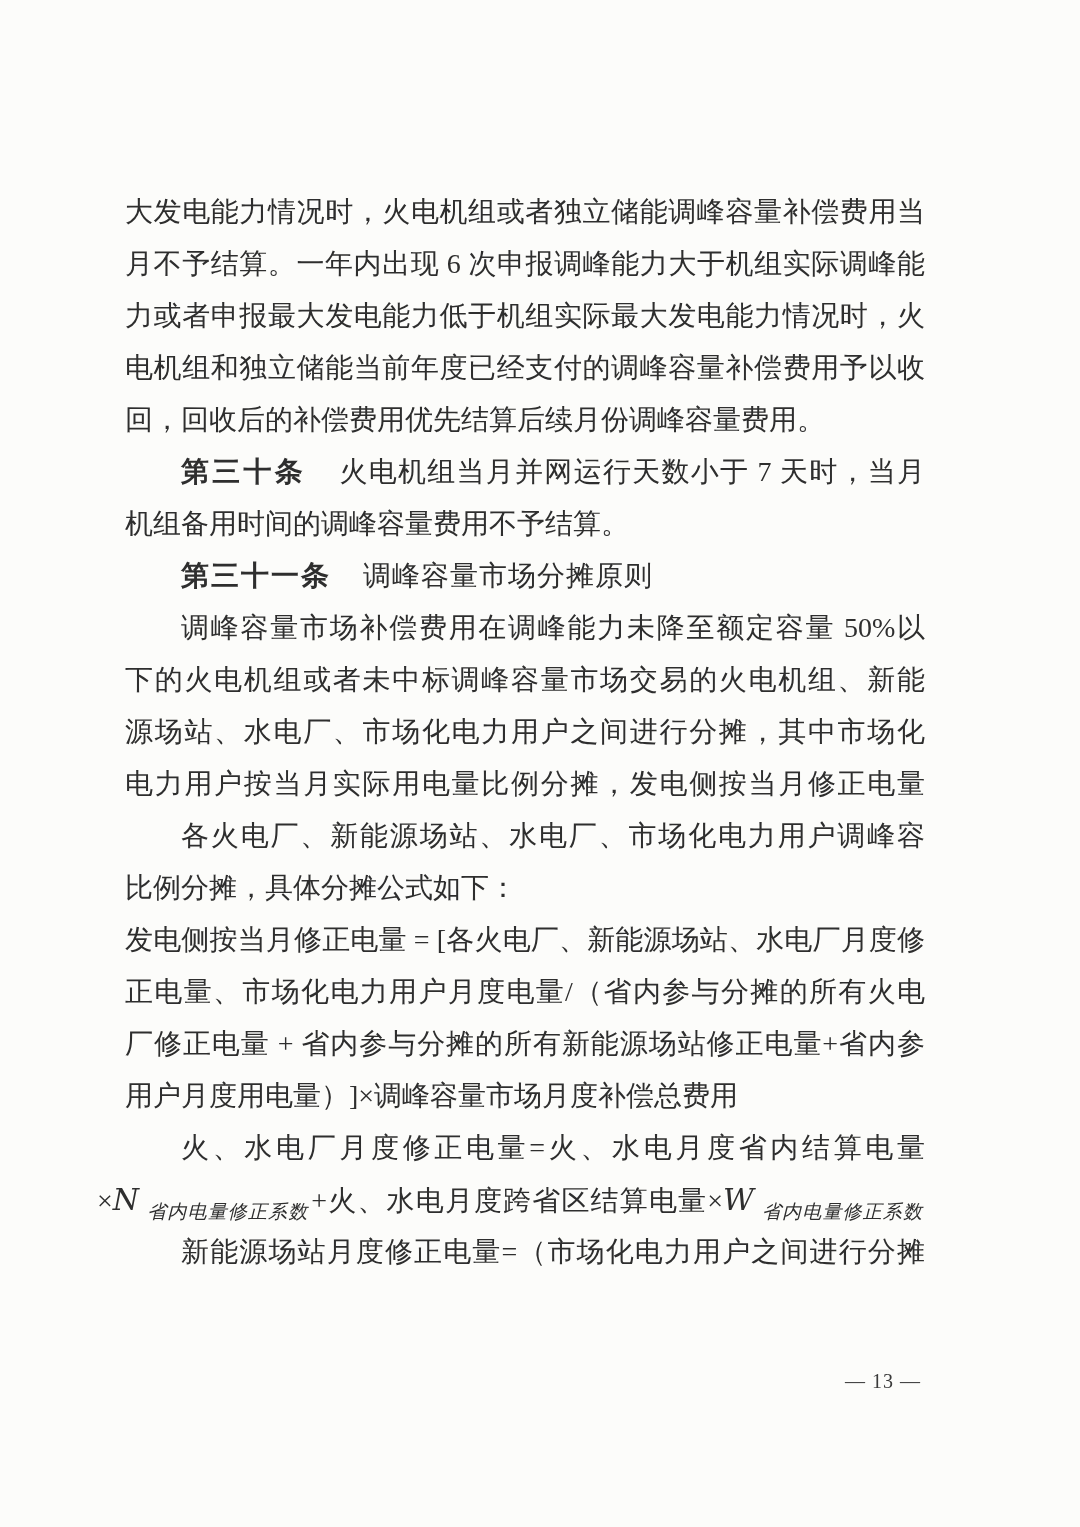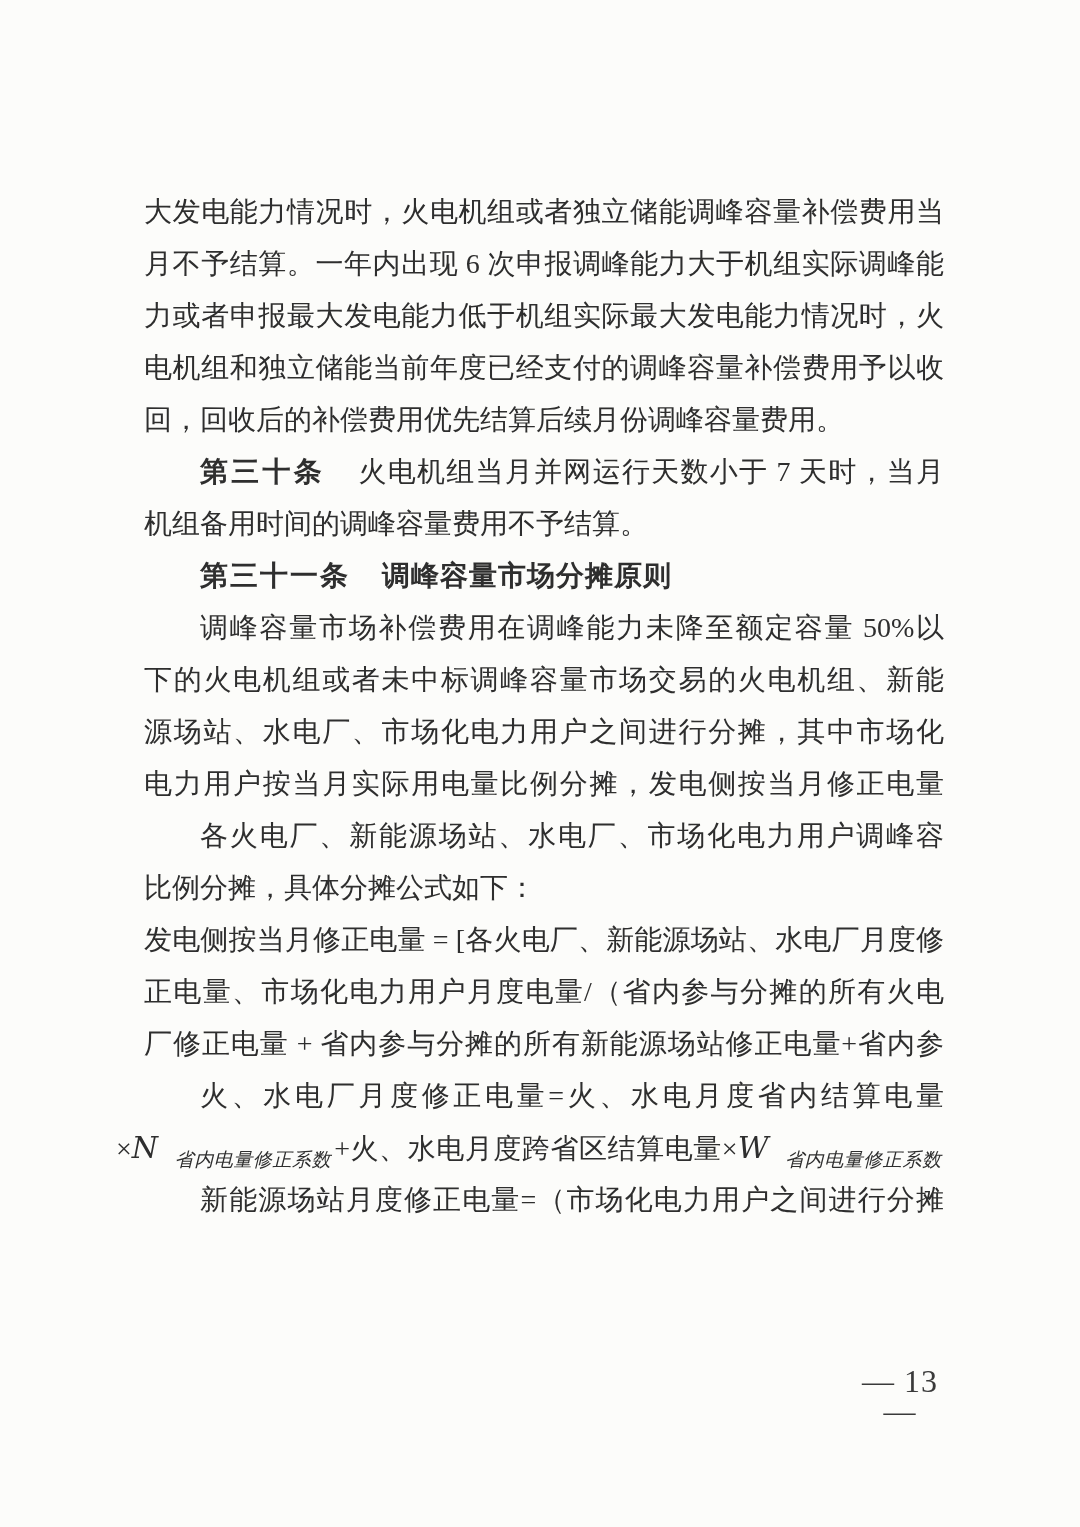--- a/index.html
+++ b/index.html
@@ -13,21 +13,21 @@
   .page {
     position: relative;
     width: 1080px;
     height: 1527px;
     background: #fcfcfa;
     color: #2e2e2e;
     font-family: "Liberation Serif", "DejaVu Serif", serif;
   }
   .content {
     position: absolute;
-    left: 144px;
+    left: 125px;
     top: 186px;
     width: 800px;
   }
   .line {
     height: 52px;
     line-height: 52px;
     font-size: 28px;
     white-space: pre-wrap;
     color: #2e2e2e;
   }
@@ -37,44 +37,43 @@
     text-justify: inter-character;
   }
   .line.indent { text-indent: 56px; }
   .line.outdent { margin-left: -28px; width: 828px; }
   .seg-bold {
     font-family: Liberation Serif, serif;
     font-weight: 700;
     letter-spacing: 2px;
   }
   .seg-kai {
-    font-weight: 700;
+    font-weight: 400;
     letter-spacing: 1px;
   }
   .seg-gap { display: inline-block; width: 32px; }
   .seg-var {
     font-family: "DejaVu Serif", serif;
     font-style: italic;
     font-size: 30px;
   }
   .seg-sub {
     font-size: 19px;
     font-style: italic;
     position: relative;
     top: 8px;
-    margin: 0 3px 0 16px;
+    margin: 0 3px 0 7px;
   }
   .footer {
     position: absolute;
     top: 1366px;
     left: 845px;
     width: 110px;
-    font-size: 32px;
+    font-size: 20px;
     color: #3a3a3a;
-    text-align: center;
     letter-spacing: 1px;
     line-height: 30px;
   }
 </style>
 </head>
 <body>
 
 <div class="page">
   <div class="content">
       <div class="line just"><span>大发电能力情况时，火电机组或者独立储能调峰容量补偿费用当</span></div>
@@ -87,18 +86,19 @@
       <div class="line indent"><span class="seg-bold">第三十一条</span><span class="seg-gap"></span><span class="seg-kai">调峰容量市场分摊原则</span></div>
       <div class="line just indent"><span>调峰容量市场补偿费用在调峰能力未降至额定容量 50%以</span></div>
       <div class="line just"><span>下的火电机组或者未中标调峰容量市场交易的火电机组、新能</span></div>
       <div class="line just"><span>源场站、水电厂、市场化电力用户之间进行分摊，其中市场化</span></div>
       <div class="line just"><span>电力用户按当月实际用电量比例分摊，发电侧按当月修正电量</span></div>
       <div class="line just indent"><span>各火电厂、新能源场站、水电厂、市场化电力用户调峰容</span></div>
       <div class="line"><span>比例分摊，具体分摊公式如下：</span></div>
       <div class="line just"><span>发电侧按当月修正电量 = [各火电厂、新能源场站、水电厂月度修</span></div>
       <div class="line just"><span>正电量、市场化电力用户月度电量/（省内参与分摊的所有火电</span></div>
       <div class="line just"><span>厂修正电量 + 省内参与分摊的所有新能源场站修正电量+省内参</span></div>
+      <div class="line"><span>用户月度用电量）]×调峰容量市场月度补偿总费用</span></div>
       <div class="line just indent"><span>火、水电厂月度修正电量=火、水电月度省内结算电量</span></div>
       <div class="line just outdent"><span>×</span><span class="seg-var">N</span><span class="seg-sub">省内电量修正系数</span><span>+火、水电月度跨省区结算电量×</span><span class="seg-var">W</span><span class="seg-sub">省内电量修正系数</span></div>
       <div class="line just indent"><span>新能源场站月度修正电量=（市场化电力用户之间进行分摊</span></div>
     </div>
   <div class="footer">— 13 —</div>
 </div>
 
 </body></html>

